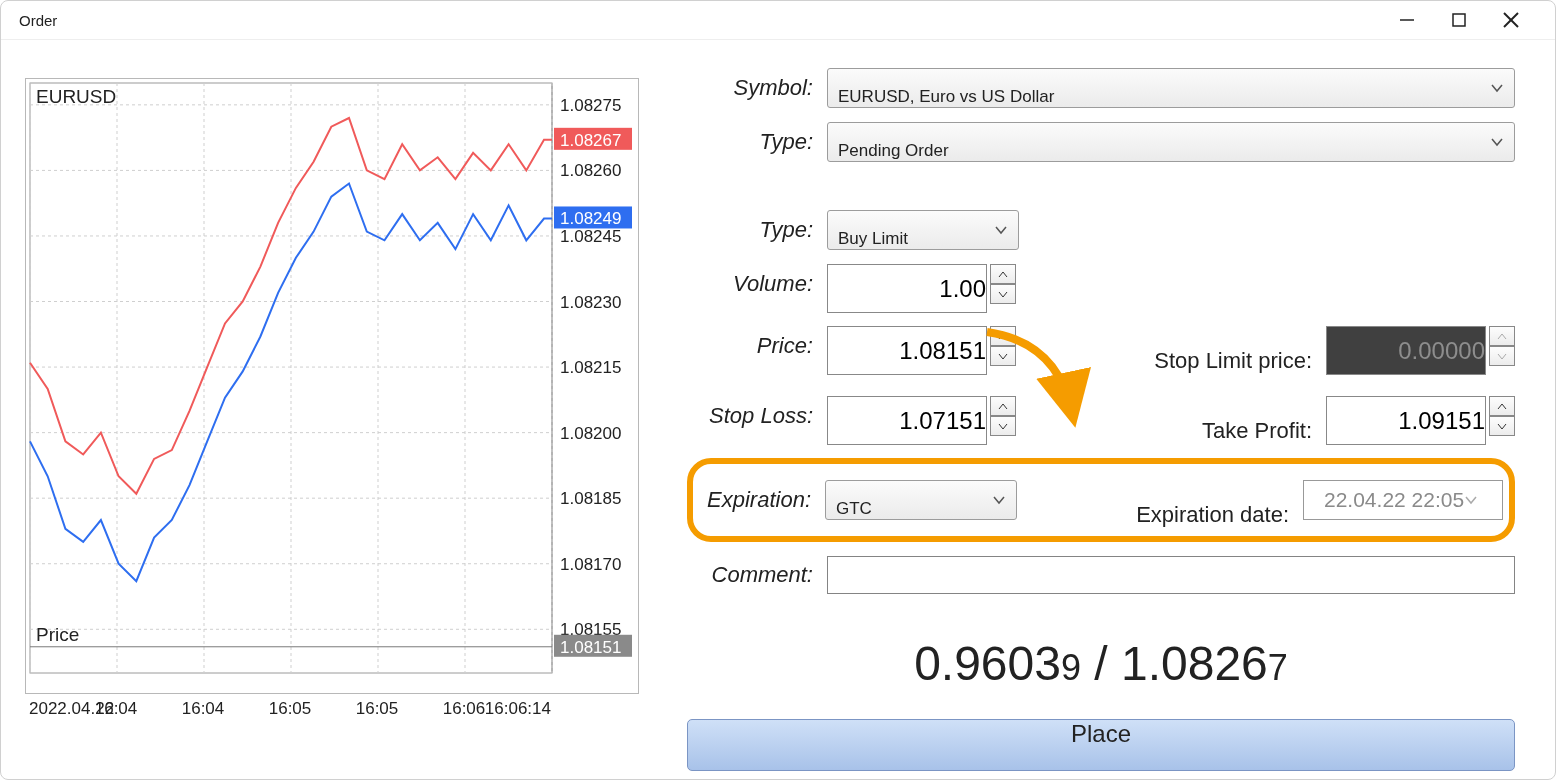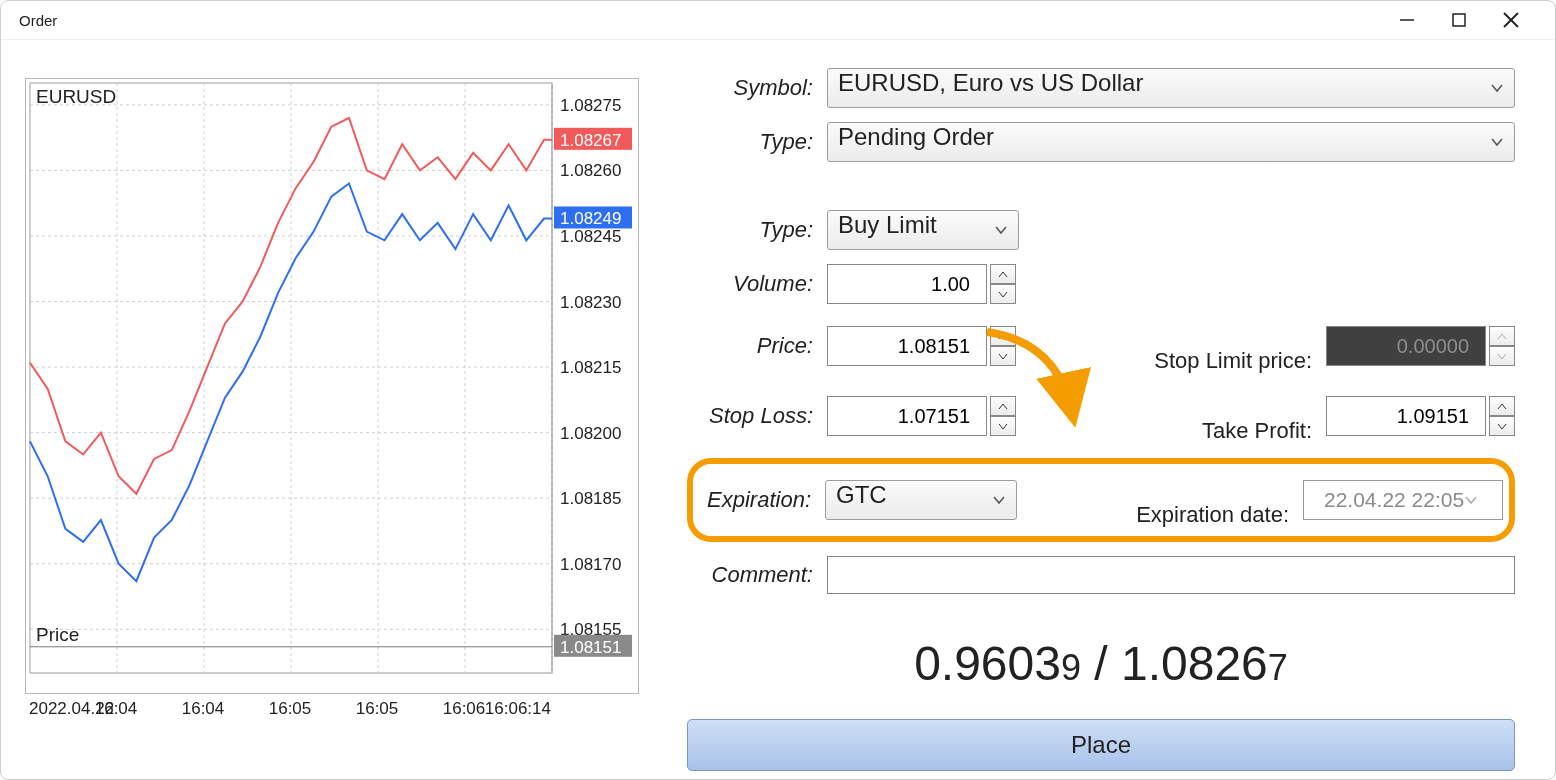--- a/index.html
+++ b/index.html
@@ -77,43 +77,43 @@
   font-size: 22px;
   color: #222;
   margin-top: 30px;
 }
 .select {
   height: 40px;
   border: 1px solid #9c9c9c;
   background: linear-gradient(#fbfbfb,#ebebeb);
   border-radius: 3px;
   display: flex;
-  align-items: flex-start;
+  align-items: flex-end;
   padding: 0 10px;
-  font-size: 24px;
+  font-size: 17px;
   color: #222;
   position: relative;
 }
 .select .caret {
   position: absolute; right:10px; top:50%; transform:translateY(-50%);
 }
 .select-full { flex: 1; }
 .select-sm { width: 192px; }
 
 .numinput {
   display: inline-flex;
   height: 40px;
 }
 .numinput input {
   width: 160px;
-  height: 40px;
+  height: 49px;
   border: 1px solid #888;
   text-align: right;
-  padding-right: 16px;
-  font-size: 20px;
+  padding-right: 0;
+  font-size: 24px;
   background: #fff;
 }
 .numinput input.disabled { color:#8d8d8d; background:#404040; }
 .spinner-col {
   width: 26px;
   display: flex;
   flex-direction: column;
   margin-left: 3px;
 }
 .spinbtn {
@@ -154,21 +154,21 @@
 .price-display .dig-sm { font-size: 36px; }
 
 .place-btn {
   height: 52px;
   border: 1px solid #7b95c4;
   background: linear-gradient(#cfe0f7,#a8c2e9);
   border-radius: 5px;
   font-size: 24px;
   color: #222;
   display:flex;
-  align-items:center;
+  align-items:flex-start;
   justify-content:center;
 }
 
 .caret svg, .spinbtn svg { display:block; }
 
 .expdate-select {
   width: 200px;
   height: 40px;
   border:1px solid #999;
   display:flex; align-items:center;

